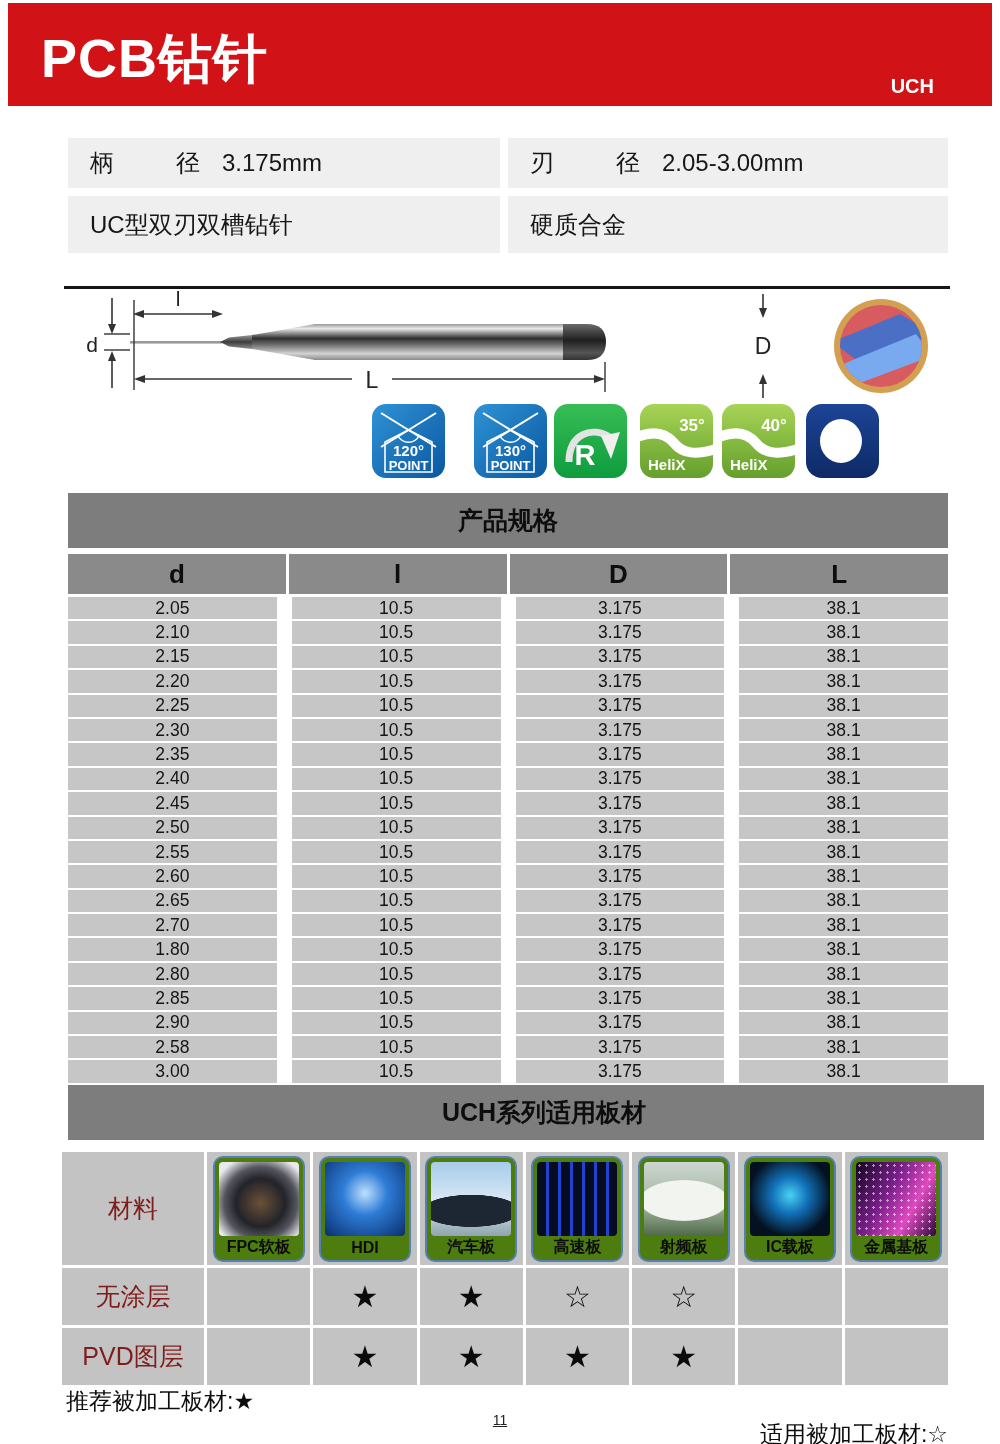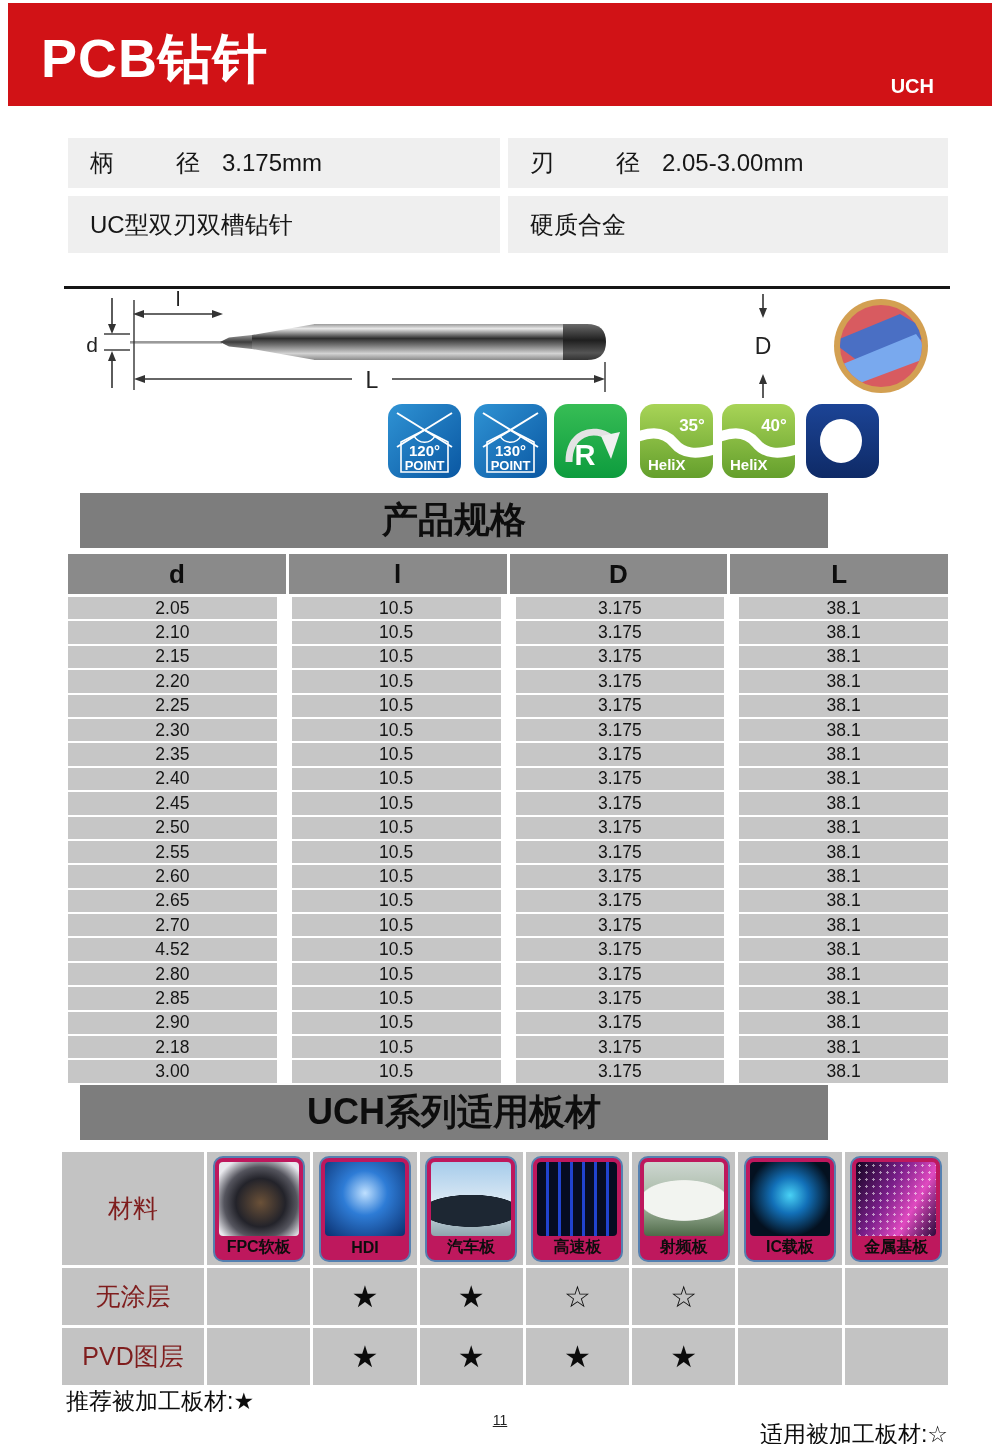--- a/index.html
+++ b/index.html
@@ -24,35 +24,35 @@
 
   .rule{position:absolute;left:64px;top:286px;width:886px;height:3px;background:#151515;}
 
   .diagram{position:absolute;left:60px;top:290px;width:890px;height:112px;}
 
   
   .badge{position:absolute;top:404px;width:73px;height:74px;}
   .badge svg{display:block;}
 
   
-  .bar{position:absolute;left:68px;width:748px;background:#7d7d7d;display:flex;align-items:center;justify-content:center;font-size:36px;font-weight:bold;color:#0d0d0d;margin-left:12px;}
+  .bar{position:absolute;left:68px;width:880px;background:#7d7d7d;display:flex;align-items:center;justify-content:center;font-size:25px;font-weight:bold;color:#0d0d0d;}
   .bar.spec{top:493px;height:55px;}
-  .bar.uch{top:1085px;height:55px;}
+  .bar.uch{top:1085px;height:55px;padding-left:36px;}
   .colhead{position:absolute;left:68px;top:554px;width:880px;height:40px;display:grid;grid-template-columns:repeat(4,1fr);gap:3px;}
   .colhead .hc{background:#8a8a8a;display:flex;align-items:center;justify-content:center;font-size:26px;font-weight:bold;color:#0d0d0d;}
   #spec-rows{position:absolute;left:68px;top:597px;width:880px;}
   .trow{display:grid;grid-template-columns:repeat(4,1fr);gap:15px;margin-bottom:2px;height:22.4px;}
   .trow .td{background:#c6c6c6;display:flex;align-items:center;justify-content:center;font-size:17.5px;color:#151515;}
 
   
   #board-grid{position:absolute;left:62px;top:1152px;width:886px;display:grid;grid-template-columns:142px repeat(7,1fr);grid-template-rows:113px 57px 57px;gap:3px;}
   .bcell{background:#c3c3c3;display:flex;align-items:center;justify-content:center;}
   .bcell.rowlabel{font-size:25px;color:#7f1d1d;}
   .star{font-size:30px;color:#0b0b0b;line-height:1;}
-  .thumb{width:92px;height:106px;background:#be185d;border:2px solid #5580b0;border-radius:10px;box-sizing:border-box;display:flex;flex-direction:column;align-items:center;justify-content:flex-end;overflow:hidden;}
+  .thumb{width:92px;height:106px;background:#4d7c0f;border:2px solid #5580b0;border-radius:10px;box-sizing:border-box;display:flex;flex-direction:column;align-items:center;justify-content:flex-end;overflow:hidden;}
   .thumb-img{width:80px;height:76px;border-radius:4px;margin-top:4px;}
   .thumb-cap{font-size:16px;font-weight:600;color:#0d0d0d;height:24px;display:flex;align-items:center;white-space:nowrap;}
   .t0{background:radial-gradient(ellipse at 52% 55%,#6b5138 0%,#23232a 42%,#55555e 62%,#e9e9ee 85%);}
   .t1{background:radial-gradient(circle at 50% 42%,#bfe0ff 0%,#2e7cd6 38%,#0a2f6e 100%);}
   .t2{background:radial-gradient(ellipse 62% 22% at 50% 66%,#1d2733 97%,rgba(0,0,0,0)),linear-gradient(180deg,#a6cceb 0%,#dce9f4 55%,#8fa4ad 100%);}
   .t3{background:repeating-linear-gradient(90deg,#060c22 0 9px,#2143cf 9px 12px),#060c22;}
   .t4{background:radial-gradient(ellipse 56% 28% at 50% 52%,#f2f4f0 96%,rgba(0,0,0,0)),linear-gradient(180deg,#cdd6d1 0%,#9fb39b 60%,#4f6a49 100%);}
   .t5{background:radial-gradient(circle at 50% 45%,#49d2f5 0%,#1270b8 32%,#041120 72%);}
   .t6{background-color:#2a0a3a;background-image:radial-gradient(circle,rgba(255,255,255,.55) 1px,rgba(0,0,0,0) 1.4px),linear-gradient(120deg,#12031f 0%,#7a1f8a 40%,#e04ac0 68%,#2a0a3a 100%);background-size:7px 7px,100% 100%;}
 
@@ -175,21 +175,21 @@
     <g>
       <circle cx="881" cy="346" r="47" fill="#d3a052"></circle>
       <circle cx="881" cy="346" r="41" fill="#d85b60"></circle>
       <g clip-path="url(#logoClip)">
         <polygon points="832,342 900,314 934,334 862,364" fill="#4a6fc4"></polygon>
         <polygon points="838,366 916,334 932,356 852,386" fill="#79a9ee"></polygon>
       </g>
     </g>
   </svg>
 
-  <div class="badge" style="left:388px">
+  <div class="badge" style="left:372px">
     <svg viewBox="0 0 73 74" width="73" height="74">
       <rect x="0" y="0" width="73" height="74" rx="14" fill="url(#gBlue)"></rect>
       <line x1="9" y1="9" x2="64" y2="43" stroke="#fff" stroke-width="2"></line>
       <line x1="64" y1="9" x2="9" y2="43" stroke="#fff" stroke-width="2"></line>
       <path d="M26,32 A12 12 0 0 0 47,32" stroke="#fff" stroke-width="1.5" fill="none"></path>
       <path d="M13,68 L13,38 L36.5,26 L60,38 L60,68 Z" stroke="#fff" stroke-width="1.6" fill="none"></path>
       <text x="36.5" y="52" font-size="15" font-weight="bold" fill="#fff" text-anchor="middle">120°</text>
       <text x="36.5" y="66" font-size="13" font-weight="bold" fill="#fff" text-anchor="middle">POINT</text>
     </svg>
   </div>
@@ -323,21 +323,21 @@
         <div class="td">3.175</div>
         <div class="td">38.1</div>
       </div>
       <div class="trow">
         <div class="td">2.70</div>
         <div class="td">10.5</div>
         <div class="td">3.175</div>
         <div class="td">38.1</div>
       </div>
       <div class="trow">
-        <div class="td">4.52</div>
+        <div class="td">1.80</div>
         <div class="td">10.5</div>
         <div class="td">3.175</div>
         <div class="td">38.1</div>
       </div>
       <div class="trow">
         <div class="td">2.80</div>
         <div class="td">10.5</div>
         <div class="td">3.175</div>
         <div class="td">38.1</div>
       </div>
@@ -347,21 +347,21 @@
         <div class="td">3.175</div>
         <div class="td">38.1</div>
       </div>
       <div class="trow">
         <div class="td">2.90</div>
         <div class="td">10.5</div>
         <div class="td">3.175</div>
         <div class="td">38.1</div>
       </div>
       <div class="trow">
-        <div class="td">2.18</div>
+        <div class="td">2.58</div>
         <div class="td">10.5</div>
         <div class="td">3.175</div>
         <div class="td">38.1</div>
       </div>
       <div class="trow">
         <div class="td">3.00</div>
         <div class="td">10.5</div>
         <div class="td">3.175</div>
         <div class="td">38.1</div>
       </div>

